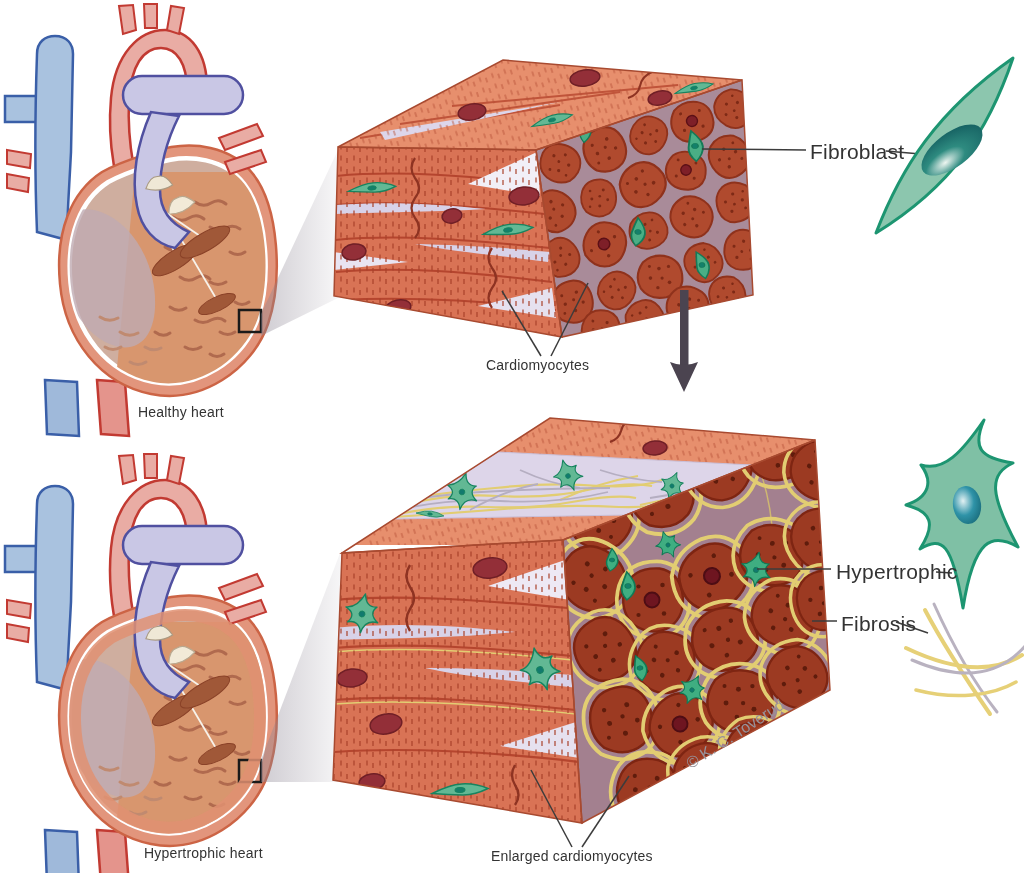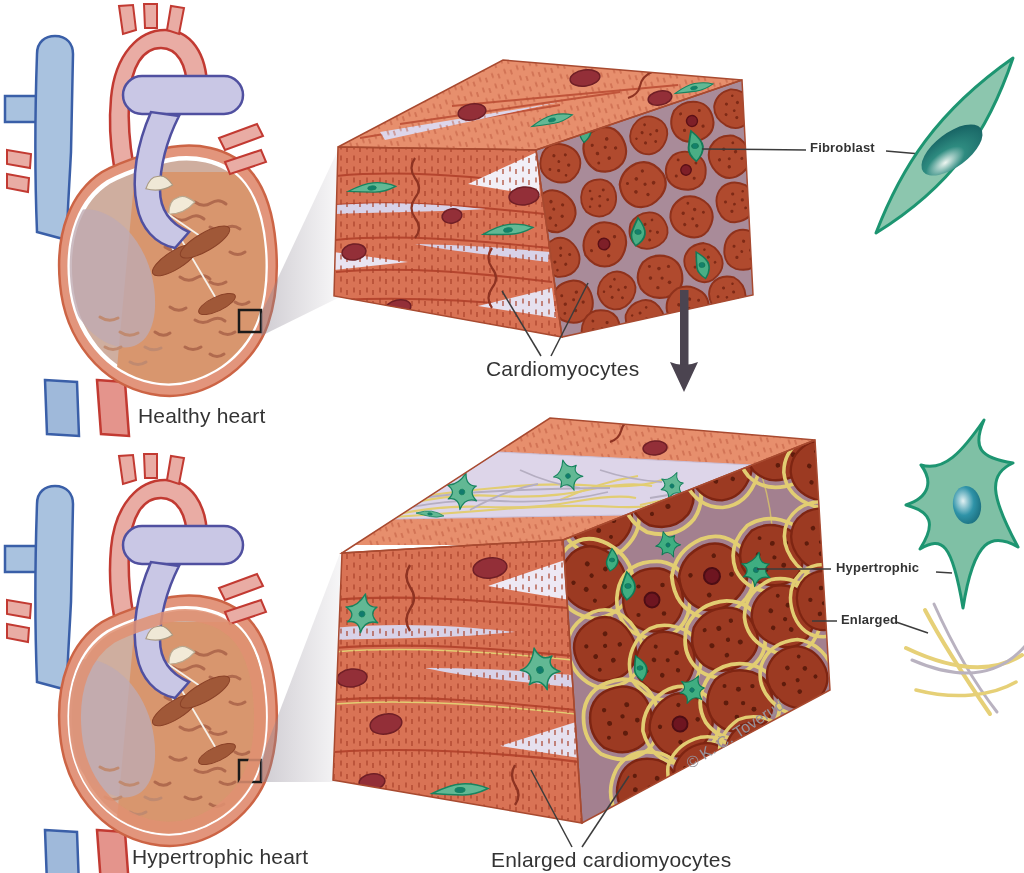--- a/index.html
+++ b/index.html
@@ -1,20 +1,20 @@
 <!DOCTYPE html>
 <html><head>
 <meta charset="utf-8">
 <style>
   html,body{margin:0;padding:0;background:#fff;}
   .stage{position:relative;width:1024px;height:873px;background:#ffffff;overflow:hidden;
          font-family:"Liberation Sans",sans-serif;}
   .stage svg{position:absolute;left:0;top:0;}
-  .lbl{position:absolute;font-size:21px;color:#333;white-space:nowrap;letter-spacing:.2px;}
-  .sm{font-size:13px;font-weight:bold;}
+  .lbl{position:absolute;font-size:14px;color:#333;white-space:nowrap;letter-spacing:.2px;}
+  .sm{font-size:21px;}
   .copyright{position:absolute;left:688px;top:756px;font-size:16px;color:#97929a;
              transform:rotate(-33deg);transform-origin:0 50%;white-space:nowrap;}
 </style>
 </head>
 <body>
 
 <div class="stage">
 
 <svg width="1024" height="873" viewBox="0 0 1024 873">
 <defs>
@@ -437,21 +437,21 @@
 <g fill="none" stroke-linecap="round">
   <path d="M934,604 C952,644 972,680 997,712" stroke="#b9b2c0" stroke-width="3"></path>
   <path d="M925,610 C945,648 968,682 990,714" stroke="#e6d077" stroke-width="4"></path>
   <path d="M906,648 C952,670 992,674 1022,655" stroke="#e6d077" stroke-width="4"></path>
   <path d="M912,660 C958,680 998,678 1026,645" stroke="#b9b2c0" stroke-width="3"></path>
   <path d="M916,690 C955,700 992,696 1016,682" stroke="#e6d077" stroke-width="3.5"></path>
 </g>
 </svg>
 
 <div class="lbl" style="left:138px;top:404px">Healthy heart</div>
-<div class="lbl" style="left:132px;top:845px">Hypertrophic heart</div>
+<div class="lbl" style="left:144px;top:845px">Hypertrophic heart</div>
 <div class="lbl" style="left:486px;top:357px">Cardiomyocytes</div>
 <div class="lbl" style="left:491px;top:848px">Enlarged cardiomyocytes</div>
 <div class="lbl sm" style="left:810px;top:140px">Fibroblast</div>
 <div class="lbl sm" style="left:836px;top:560px">Hypertrophic</div>
-<div class="lbl sm" style="left:841px;top:612px">Enlarged</div>
+<div class="lbl sm" style="left:841px;top:612px">Fibrosis</div>
 <div class="copyright">© K. C. Toverud</div>
 
 </div>
 
 </body></html>

